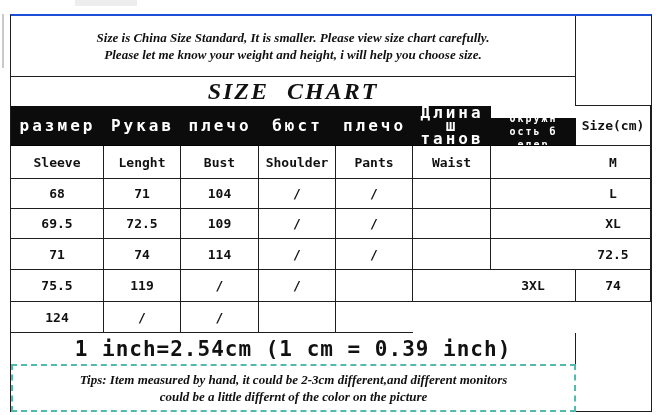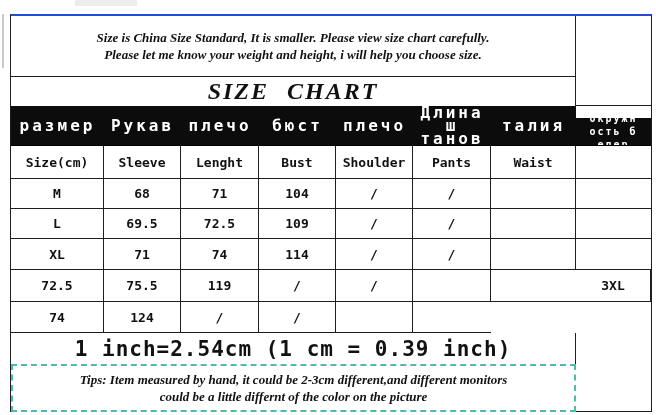--- a/index.html
+++ b/index.html
@@ -69,21 +69,20 @@
 
     <div class="c title-cell">SIZE CHART</div>
 
     <div class="c b">размер</div>
     <div class="c b">Рукав</div>
     <div class="c b">плечо</div>
     <div class="c b">бюст</div>
     <div class="c b">плечо</div>
     <div class="c b">Длина ш
 танов</div>
-    <div class="c b">талия</div>
     <div class="c b small">Окружн
 ость б
 едер</div>
 
     <div class="c h">Size(cm)</div>
     <div class="c h">Sleeve</div>
     <div class="c h">Lenght</div>
     <div class="c h">Bust</div>
     <div class="c h">Shoulder</div>
     <div class="c h">Pants</div>

